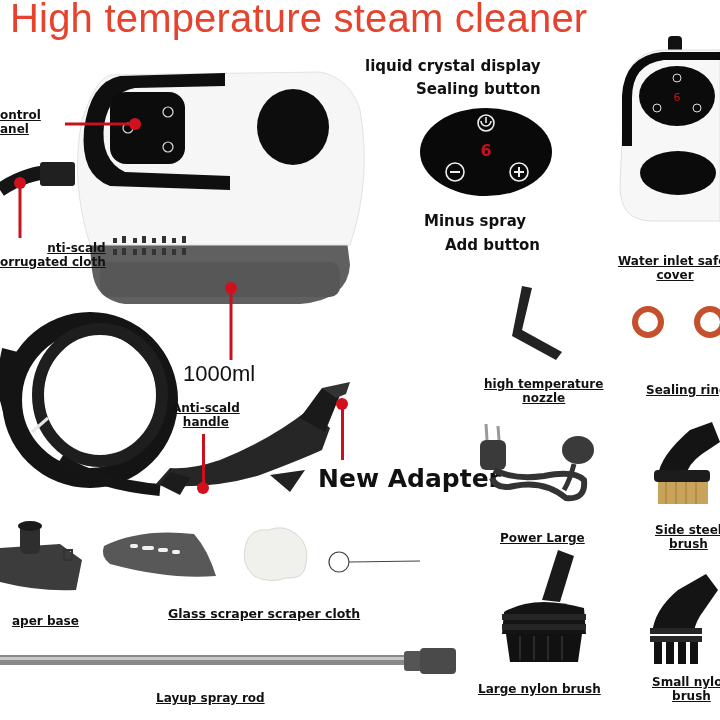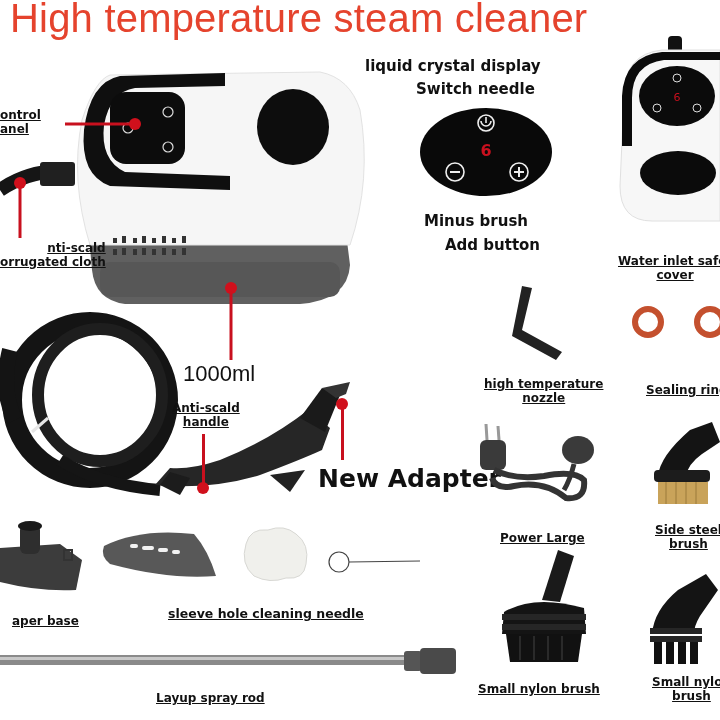--- a/index.html
+++ b/index.html
@@ -79,40 +79,40 @@
   <div>ontrol</div>
   <div>anel</div>
 </div>
 <div class="abs lbl" style="left:0;top:241px;text-align:right;">
   <div>nti-scald</div>
   <div>orrugated cloth</div>
 </div>
 <div class="abs cap" style="left:183px;top:361px;">1000ml</div>
 
 <div class="abs lbl-lg" style="left:365px;top:57px;">liquid crystal display</div>
-<div class="abs lbl-lg" style="left:416px;top:80px;">Switch needle</div>
+<div class="abs lbl-lg" style="left:416px;top:80px;">Sealing button</div>
 <svg style="left:420px;top:106px" width="132" height="92">
   <ellipse cx="66" cy="46" rx="66" ry="44" fill="#090909"></ellipse>
   <g>
     <circle cx="66" cy="17" r="8" fill="none" stroke="#eee" stroke-width="1.6"></circle>
     <path d="M61 15 A5 5 0 1 0 71 15" fill="none" stroke="#eee" stroke-width="1.6"></path>
     <line x1="66" y1="11" x2="66" y2="17" stroke="#eee" stroke-width="1.6"></line>
   </g>
   <text x="66" y="50" text-anchor="middle" font-family="DejaVu Sans, sans-serif" font-weight="bold" font-size="16" fill="#c8101e">6</text>
   <g>
     <circle cx="35" cy="66" r="9" fill="none" stroke="#eee" stroke-width="1.6"></circle>
     <line x1="30" y1="66" x2="40" y2="66" stroke="#eee" stroke-width="2"></line>
   </g>
   <g>
     <circle cx="99" cy="66" r="9" fill="none" stroke="#eee" stroke-width="1.6"></circle>
     <line x1="94" y1="66" x2="104" y2="66" stroke="#eee" stroke-width="2"></line>
     <line x1="99" y1="61" x2="99" y2="71" stroke="#eee" stroke-width="2"></line>
   </g>
 </svg>
-<div class="abs lbl-lg" style="left:424px;top:212px;">Minus brush</div>
+<div class="abs lbl-lg" style="left:424px;top:212px;">Minus spray</div>
 <div class="abs lbl-lg" style="left:445px;top:236px;">Add button</div>
 
 <svg style="left:612px;top:36px" width="108" height="190">
   <rect x="56" y="0" width="14" height="20" rx="4" fill="#111"></rect>
   <path d="M12 60 Q12 18 50 14 L108 14 L108 185 L40 185 Q8 185 8 150 Z" fill="#f7f7f7" stroke="#e0e0e0"></path>
   <path d="M10 110 L10 60 Q12 20 50 16 L108 16 L108 24 L52 24 Q20 28 20 62 L20 110 Z" fill="#0b0b0b"></path>
   <ellipse cx="65" cy="60" rx="38" ry="30" fill="#0b0b0b"></ellipse>
   <circle cx="65" cy="42" r="4" fill="none" stroke="#ddd" stroke-width="1"></circle>
   <text x="65" y="65" text-anchor="middle" font-family="DejaVu Sans, sans-serif" font-size="11" fill="#c8101e">6</text>
   <circle cx="45" cy="72" r="4" fill="none" stroke="#ddd" stroke-width="1"></circle>
@@ -187,21 +187,21 @@
   <rect x="8" y="64" width="84" height="6" fill="#262626"></rect>
   <rect x="8" y="74" width="84" height="6" fill="#262626"></rect>
   <path d="M12 84 L88 84 L84 112 L16 112 Z" fill="#111"></path>
   <g stroke="#444" stroke-width="1">
       <line x1="26" y1="86" x2="26" y2="110"></line>
       <line x1="40" y1="86" x2="40" y2="110"></line>
       <line x1="54" y1="86" x2="54" y2="110"></line>
       <line x1="68" y1="86" x2="68" y2="110"></line>
     </g>
 </svg>
-<div class="abs lbl" style="left:478px;top:682px;">Small nylon brush</div>
+<div class="abs lbl" style="left:478px;top:682px;">Large nylon brush</div>
 
 <svg style="left:648px;top:570px" width="72" height="100">
   <path d="M30 20 L58 4 L70 20 L52 46 Q46 56 46 64 L4 64 Q6 40 30 20 Z" fill="#141414"></path>
   <rect x="2" y="58" width="52" height="6" fill="#262626"></rect>
   <rect x="2" y="66" width="52" height="6" fill="#262626"></rect>
   <g fill="#111">
       <rect x="6" y="72" width="8" height="22"></rect>
       <rect x="18" y="72" width="8" height="22"></rect>
       <rect x="30" y="72" width="8" height="22"></rect>
       <rect x="42" y="72" width="8" height="22"></rect>
@@ -230,21 +230,21 @@
   </g>
 </svg>
 <svg style="left:240px;top:524px" width="72" height="60">
   <path d="M6 20 Q10 4 28 6 Q44 0 56 10 Q70 20 66 40 Q64 56 46 54 Q30 60 14 52 Q0 40 6 20 Z" fill="#f0f0ec" stroke="#d8d8d4"></path>
 </svg>
 <svg style="left:328px;top:550px" width="95" height="24">
   <circle cx="11" cy="12" r="10" fill="none" stroke="#444" stroke-width="1.2"></circle>
   <line x1="21" y1="12" x2="92" y2="11" stroke="#444" stroke-width="1.2"></line>
 </svg>
 <div class="abs lbl" style="left:168px;top:606px;font-size:12.5px;line-height:15px;">
-  <div>sleeve hole cleaning needle</div>
+  <div>Glass scraper scraper cloth</div>
 </div>
 
 <svg style="left:0;top:645px" width="460" height="40">
   <rect x="0" y="10" width="410" height="10" fill="#8a8a8a"></rect>
   <rect x="0" y="12" width="410" height="3" fill="#c8c8c8"></rect>
   <rect x="404" y="6" width="18" height="20" rx="3" fill="#555"></rect>
   <rect x="420" y="3" width="36" height="26" rx="4" fill="#4a4a4a"></rect>
 </svg>
 <div class="abs lbl" style="left:156px;top:691px;">Layup spray rod</div>
 

